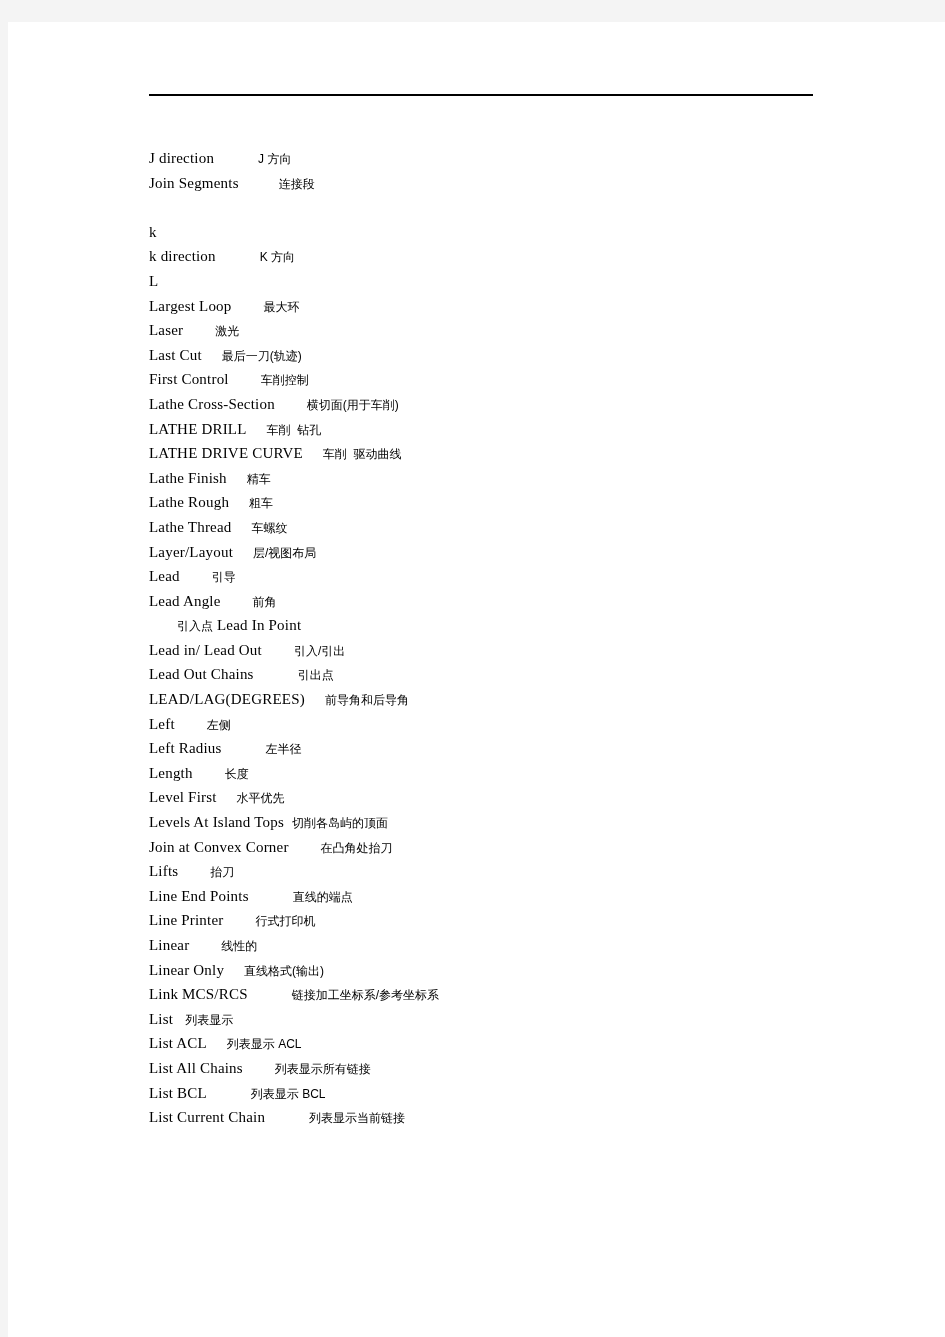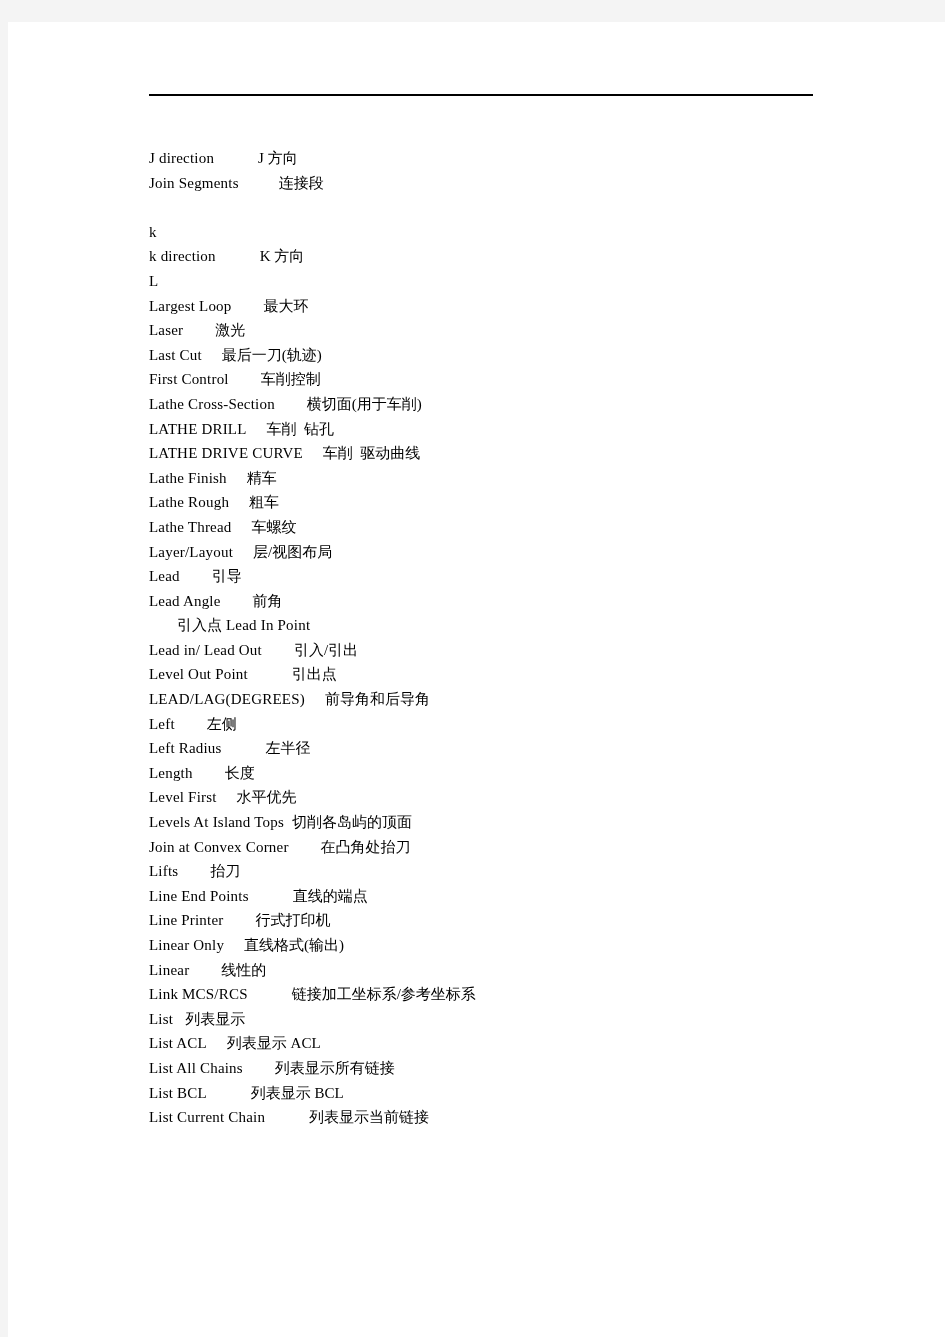--- a/index.html
+++ b/index.html
@@ -66,22 +66,22 @@
   .entry.blank {
     height: 24.6px;
   }
 
   .en {
     font-family: "Liberation Serif", "DejaVu Serif", serif;
     font-size: 15px;
     letter-spacing: 0.2px;
   }
   .zh {
-    font-family: Liberation Serif, serif;
-    font-size: 15px;
+    font-family: Liberation Sans, sans-serif;
+    font-size: 12px;
   }
   .gap {
     display: inline-block;
   }
 </style>
 </head>
 <body>
 
 <div class="surround-top"></div>
 <div class="surround-left"></div>
@@ -105,33 +105,33 @@
       <div class="entry"><span class="en">LATHE DRILL</span><span class="gap" style="width: 20px;"></span><span class="zh">车削  钻孔</span></div>
       <div class="entry"><span class="en">LATHE DRIVE CURVE</span><span class="gap" style="width: 20px;"></span><span class="zh">车削  驱动曲线</span></div>
       <div class="entry"><span class="en">Lathe Finish</span><span class="gap" style="width: 20px;"></span><span class="zh">精车</span></div>
       <div class="entry"><span class="en">Lathe Rough</span><span class="gap" style="width: 20px;"></span><span class="zh">粗车</span></div>
       <div class="entry"><span class="en">Lathe Thread</span><span class="gap" style="width: 20px;"></span><span class="zh">车螺纹</span></div>
       <div class="entry"><span class="en">Layer/Layout</span><span class="gap" style="width: 20px;"></span><span class="zh">层/视图布局</span></div>
       <div class="entry"><span class="en">Lead</span><span class="gap" style="width: 32px;"></span><span class="zh">引导</span></div>
       <div class="entry"><span class="en">Lead Angle</span><span class="gap" style="width: 32px;"></span><span class="zh">前角</span></div>
       <div class="entry indent"><span class="zh">引入点</span><span class="gap" style="width: 4px;"></span><span class="en">Lead In Point</span></div>
       <div class="entry"><span class="en">Lead in/ Lead Out</span><span class="gap" style="width: 32px;"></span><span class="zh">引入/引出</span></div>
-      <div class="entry"><span class="en">Level Out Point</span><span class="gap" style="width: 44px;"></span><span class="zh">引出点</span></div>
+      <div class="entry"><span class="en">Lead Out Chains</span><span class="gap" style="width: 44px;"></span><span class="zh">引出点</span></div>
       <div class="entry"><span class="en">LEAD/LAG(DEGREES)</span><span class="gap" style="width: 20px;"></span><span class="zh">前导角和后导角</span></div>
       <div class="entry"><span class="en">Left</span><span class="gap" style="width: 32px;"></span><span class="zh">左侧</span></div>
       <div class="entry"><span class="en">Left Radius</span><span class="gap" style="width: 44px;"></span><span class="zh">左半径</span></div>
       <div class="entry"><span class="en">Length</span><span class="gap" style="width: 32px;"></span><span class="zh">长度</span></div>
       <div class="entry"><span class="en">Level First</span><span class="gap" style="width: 20px;"></span><span class="zh">水平优先</span></div>
       <div class="entry"><span class="en">Levels At Island Tops</span><span class="gap" style="width: 8px;"></span><span class="zh">切削各岛屿的顶面</span></div>
       <div class="entry"><span class="en">Join at Convex Corner</span><span class="gap" style="width: 32px;"></span><span class="zh">在凸角处抬刀</span></div>
       <div class="entry"><span class="en">Lifts</span><span class="gap" style="width: 32px;"></span><span class="zh">抬刀</span></div>
       <div class="entry"><span class="en">Line End Points</span><span class="gap" style="width: 44px;"></span><span class="zh">直线的端点</span></div>
       <div class="entry"><span class="en">Line Printer</span><span class="gap" style="width: 32px;"></span><span class="zh">行式打印机</span></div>
+      <div class="entry"><span class="en">Linear</span><span class="gap" style="width: 32px;"></span><span class="zh">线性的</span></div>
       <div class="entry"><span class="en">Linear Only</span><span class="gap" style="width: 20px;"></span><span class="zh">直线格式(输出)</span></div>
-      <div class="entry"><span class="en">Linear</span><span class="gap" style="width: 32px;"></span><span class="zh">线性的</span></div>
       <div class="entry"><span class="en">Link MCS/RCS</span><span class="gap" style="width: 44px;"></span><span class="zh">链接加工坐标系/参考坐标系</span></div>
       <div class="entry"><span class="en">List</span><span class="gap" style="width: 12px;"></span><span class="zh">列表显示</span></div>
       <div class="entry"><span class="en">List ACL</span><span class="gap" style="width: 20px;"></span><span class="zh">列表显示 ACL</span></div>
       <div class="entry"><span class="en">List All Chains</span><span class="gap" style="width: 32px;"></span><span class="zh">列表显示所有链接</span></div>
       <div class="entry"><span class="en">List BCL</span><span class="gap" style="width: 44px;"></span><span class="zh">列表显示 BCL</span></div>
       <div class="entry"><span class="en">List Current Chain</span><span class="gap" style="width: 44px;"></span><span class="zh">列表显示当前链接</span></div>
     </div>
 
 </div>
 

